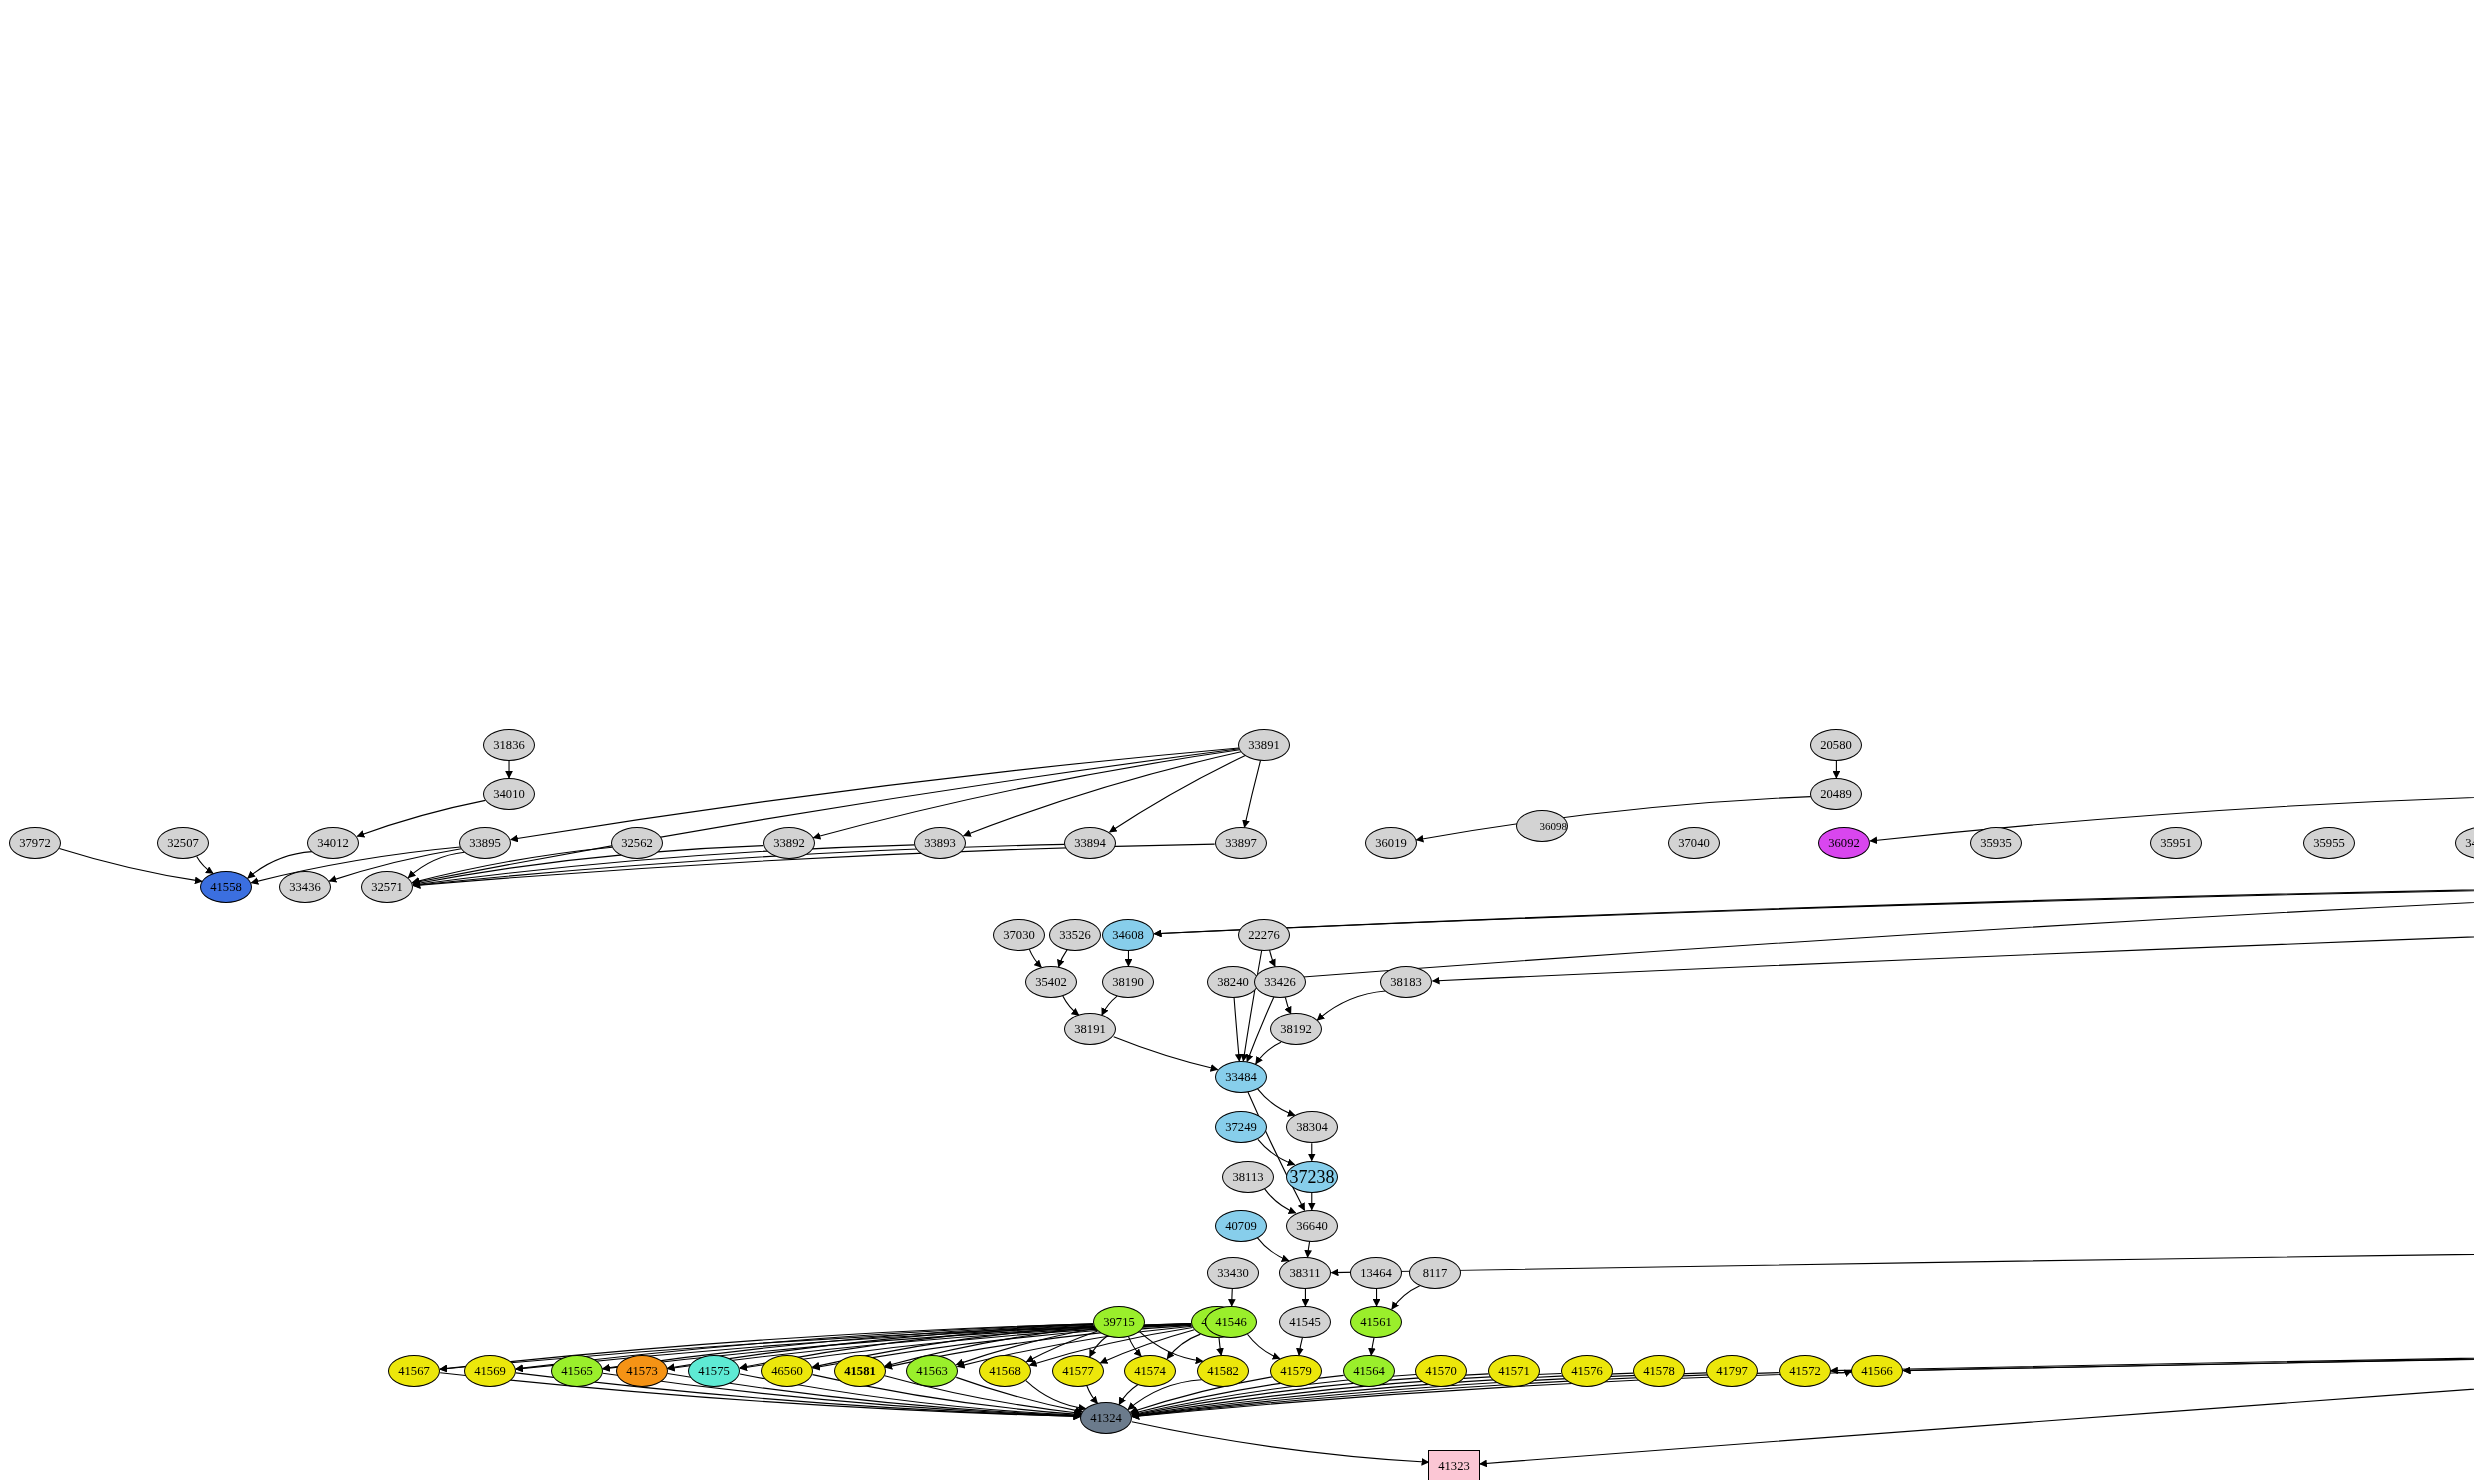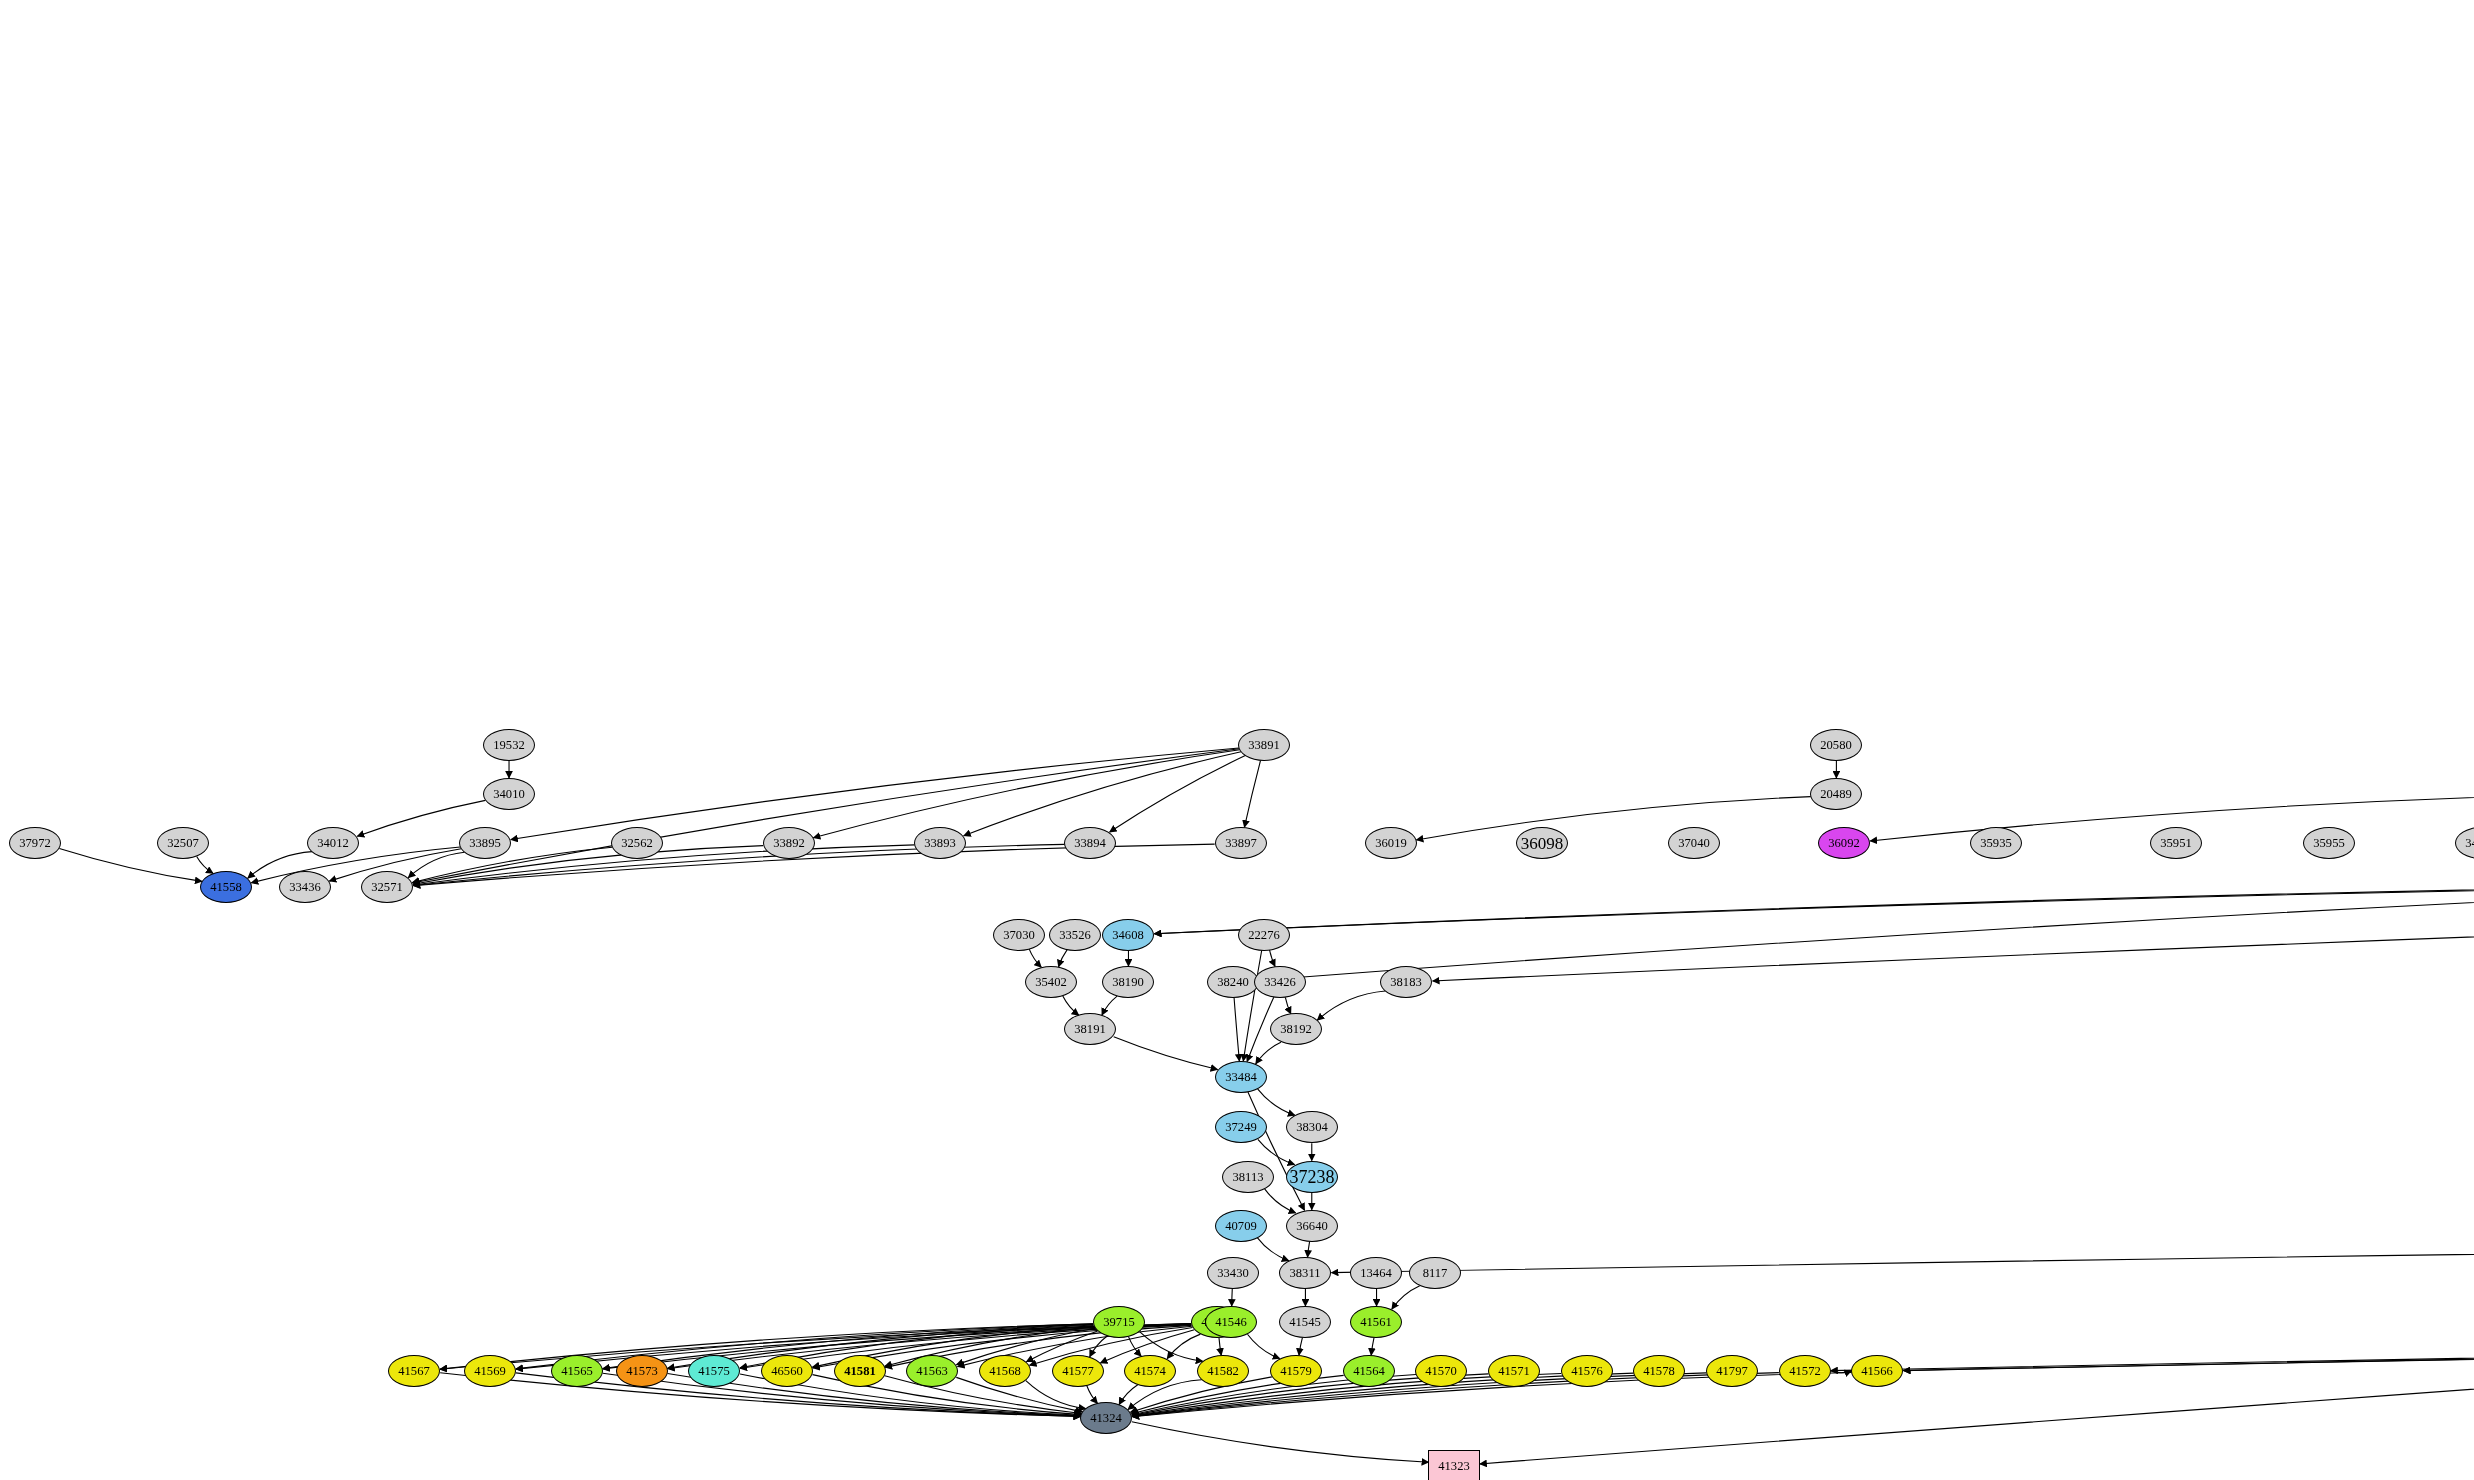--- a/index.html
+++ b/index.html
@@ -297,21 +297,21 @@
         <path d="M 3099.4 2727.4 Q 2670.9 2743.2 2247.7 2811.5" fill="none" stroke="#000000" stroke-width="2.2" marker-end="url(#arrow)"></path>
         <path d="M 3243.6 2726.7 Q 2743.4 2743.1 2247.8 2812.1" fill="none" stroke="#000000" stroke-width="2.2" marker-end="url(#arrow)"></path>
         <path d="M 3387.8 2726.2 Q 2815.9 2743.1 2247.9 2812.6" fill="none" stroke="#000000" stroke-width="2.2" marker-end="url(#arrow)"></path>
         <path d="M 3532.1 2725.8 Q 2888.2 2743.1 2248.0 2813.0" fill="none" stroke="#000000" stroke-width="2.2" marker-end="url(#arrow)"></path>
         <path d="M 3676.4 2725.5 Q 2960.6 2743.1 2248.1 2813.4" fill="none" stroke="#000000" stroke-width="2.2" marker-end="url(#arrow)"></path>
         <path d="M 2247.1 2823.4 Q 2538.6 2886.8 2836.4 2903.8" fill="none" stroke="#000000" stroke-width="2.2" marker-end="url(#arrow)"></path>
       </g>
   </svg>
   <div id="nodes-g">
       <div class="node ellipse" style="left: 509px; top: 745px; width: 52px; height: 32px; background: rgb(211, 211, 211); font-size: 12.6px;">
-        <span class="lbl">19532</span>
+        <span class="lbl">31836</span>
       </div>
       <div class="node ellipse" style="left: 1836px; top: 745px; width: 52px; height: 32px; background: rgb(211, 211, 211); font-size: 12.6px;">
         <span class="lbl">20580</span>
       </div>
       <div class="node ellipse" style="left: 1264px; top: 745px; width: 52px; height: 32px; background: rgb(211, 211, 211); font-size: 12.6px;">
         <span class="lbl">33891</span>
       </div>
       <div class="node ellipse" style="left: 509px; top: 794px; width: 52px; height: 32px; background: rgb(211, 211, 211); font-size: 12.6px;">
         <span class="lbl">34010</span>
       </div>
@@ -341,21 +341,21 @@
       </div>
       <div class="node ellipse" style="left: 1090px; top: 843px; width: 52px; height: 32px; background: rgb(211, 211, 211); font-size: 12.6px;">
         <span class="lbl">33894</span>
       </div>
       <div class="node ellipse" style="left: 1241px; top: 843px; width: 52px; height: 32px; background: rgb(211, 211, 211); font-size: 12.6px;">
         <span class="lbl">33897</span>
       </div>
       <div class="node ellipse" style="left: 1391px; top: 843px; width: 52px; height: 32px; background: rgb(211, 211, 211); font-size: 12.6px;">
         <span class="lbl">36019</span>
       </div>
-      <div class="node ellipse" style="left: 1542px; top: 843px; width: 52px; height: 32px; background: rgb(211, 211, 211); font-size: 17px;">
+      <div class="node ellipse" style="left: 1542px; top: 826px; width: 52px; height: 32px; background: rgb(211, 211, 211); font-size: 11px; justify-content: flex-end;">
         <span class="lbl">36098</span>
       </div>
       <div class="node ellipse" style="left: 1694px; top: 843px; width: 52px; height: 32px; background: rgb(211, 211, 211); font-size: 12.6px;">
         <span class="lbl">37040</span>
       </div>
       <div class="node ellipse" style="left: 1844px; top: 843px; width: 52px; height: 32px; background: #d946ef; font-size: 12.6px;">
         <span class="lbl">36092</span>
       </div>
       <div class="node ellipse" style="left: 1996px; top: 843px; width: 52px; height: 32px; background: rgb(211, 211, 211); font-size: 12.6px;">
         <span class="lbl">35935</span>

